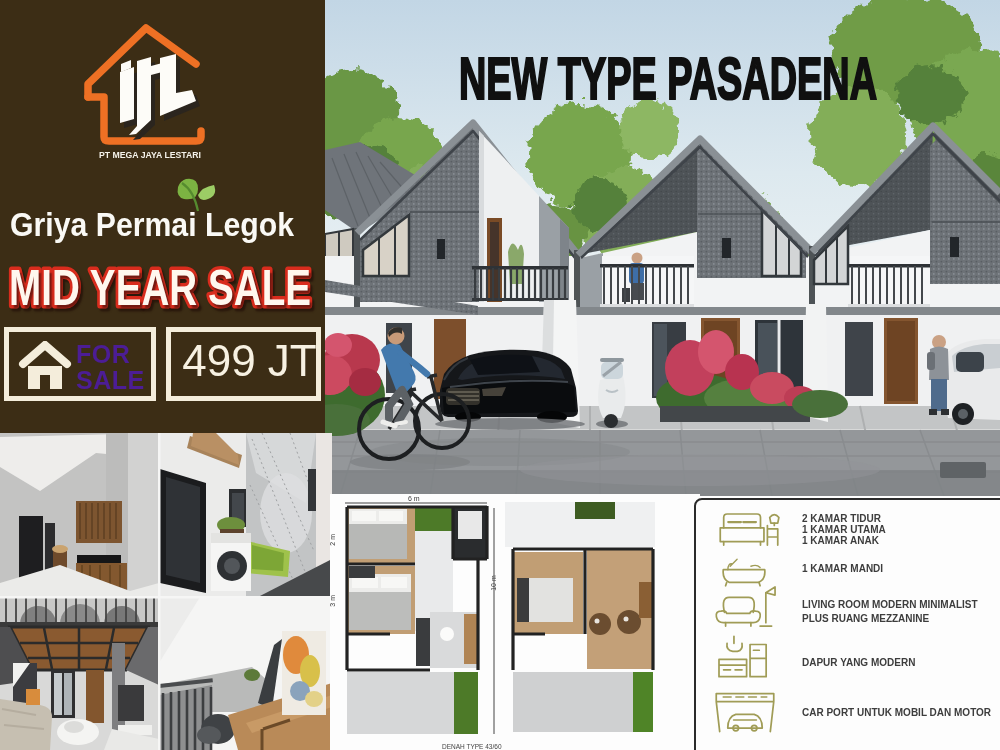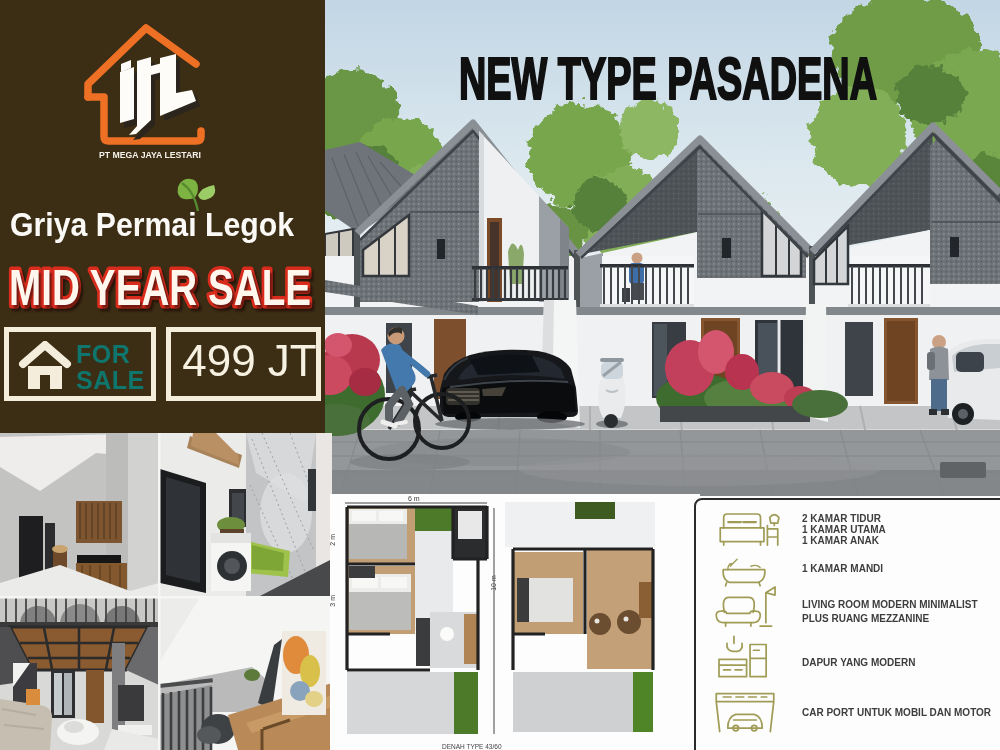--- a/index.html
+++ b/index.html
@@ -52,21 +52,21 @@
 </svg>
 
 <div class="abs" style="left:4px;top:327px;width:142px;height:64px;border:5px solid #f4eddb;"></div>
 
 <svg class="abs" style="left:18px;top:341px;" width="54" height="50" viewBox="0 0 54 50">
   <path d="M5 23 L27 4 L49 23" fill="none" stroke="#f4eddb" stroke-width="8" stroke-linecap="round"></path>
   <path d="M10 25 L10 48 L44 48 L44 25" fill="#f4eddb"></path>
   <rect x="22" y="34" width="10" height="14" fill="#3c2d15"></rect>
 </svg>
 
-<div class="abs" style="left:76px;top:341px;color:#0f766e;font-weight:bold;font-size:25px;line-height:26px;letter-spacing:0.5px;">FOR<br>SALE</div>
+<div class="abs" style="left:76px;top:341px;color:#4c1d95;font-weight:bold;font-size:25px;line-height:26px;letter-spacing:0.5px;">FOR<br>SALE</div>
 
 <div class="abs" style="left:166px;top:327px;width:145px;height:64px;border:5px solid #f4eddb;"></div>
 
 <div class="abs" style="left:166px;top:336px;width:167px;text-align:center;color:#f7f1e2;font-size:44px;">499 JT</div>
 
 <svg class="abs" style="left:325px;top:0;" width="675" height="496" viewBox="325 0 675 496">
   <defs>
     <linearGradient id="sky" x1="0" y1="0" x2="0" y2="1">
       <stop offset="0" stop-color="#c2d6e5"></stop>
       <stop offset="0.5" stop-color="#dde9ef"></stop>

